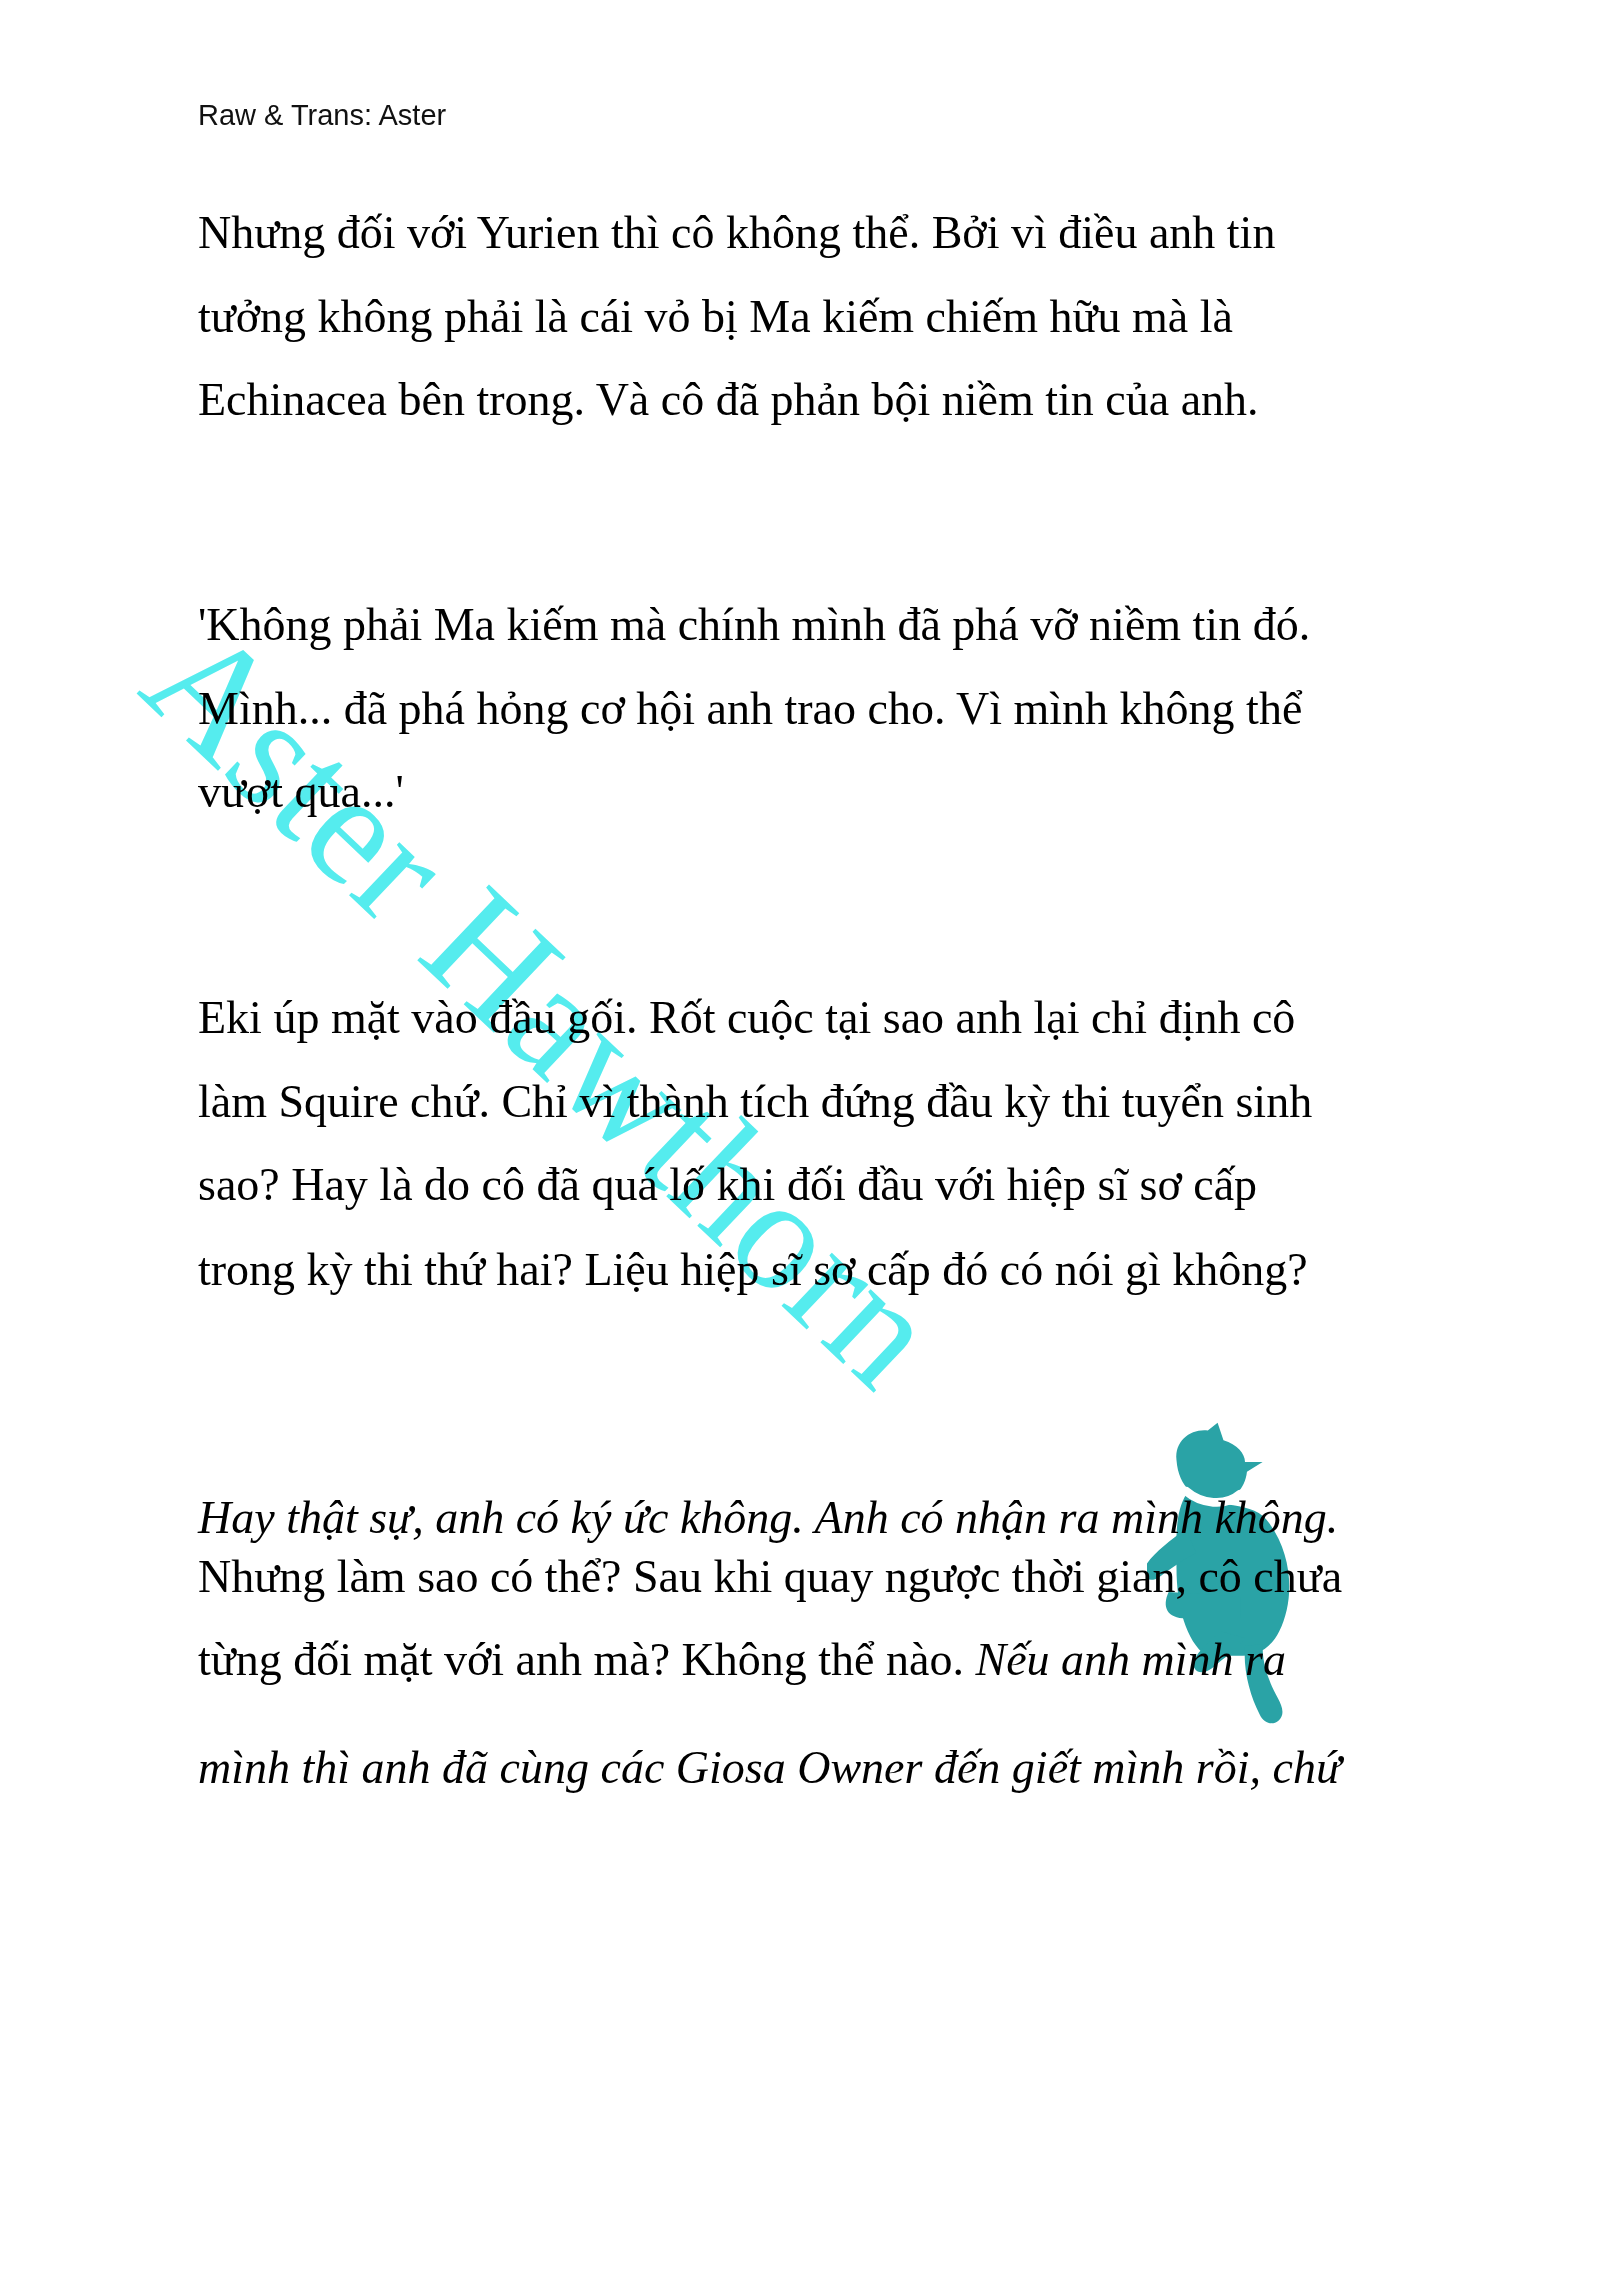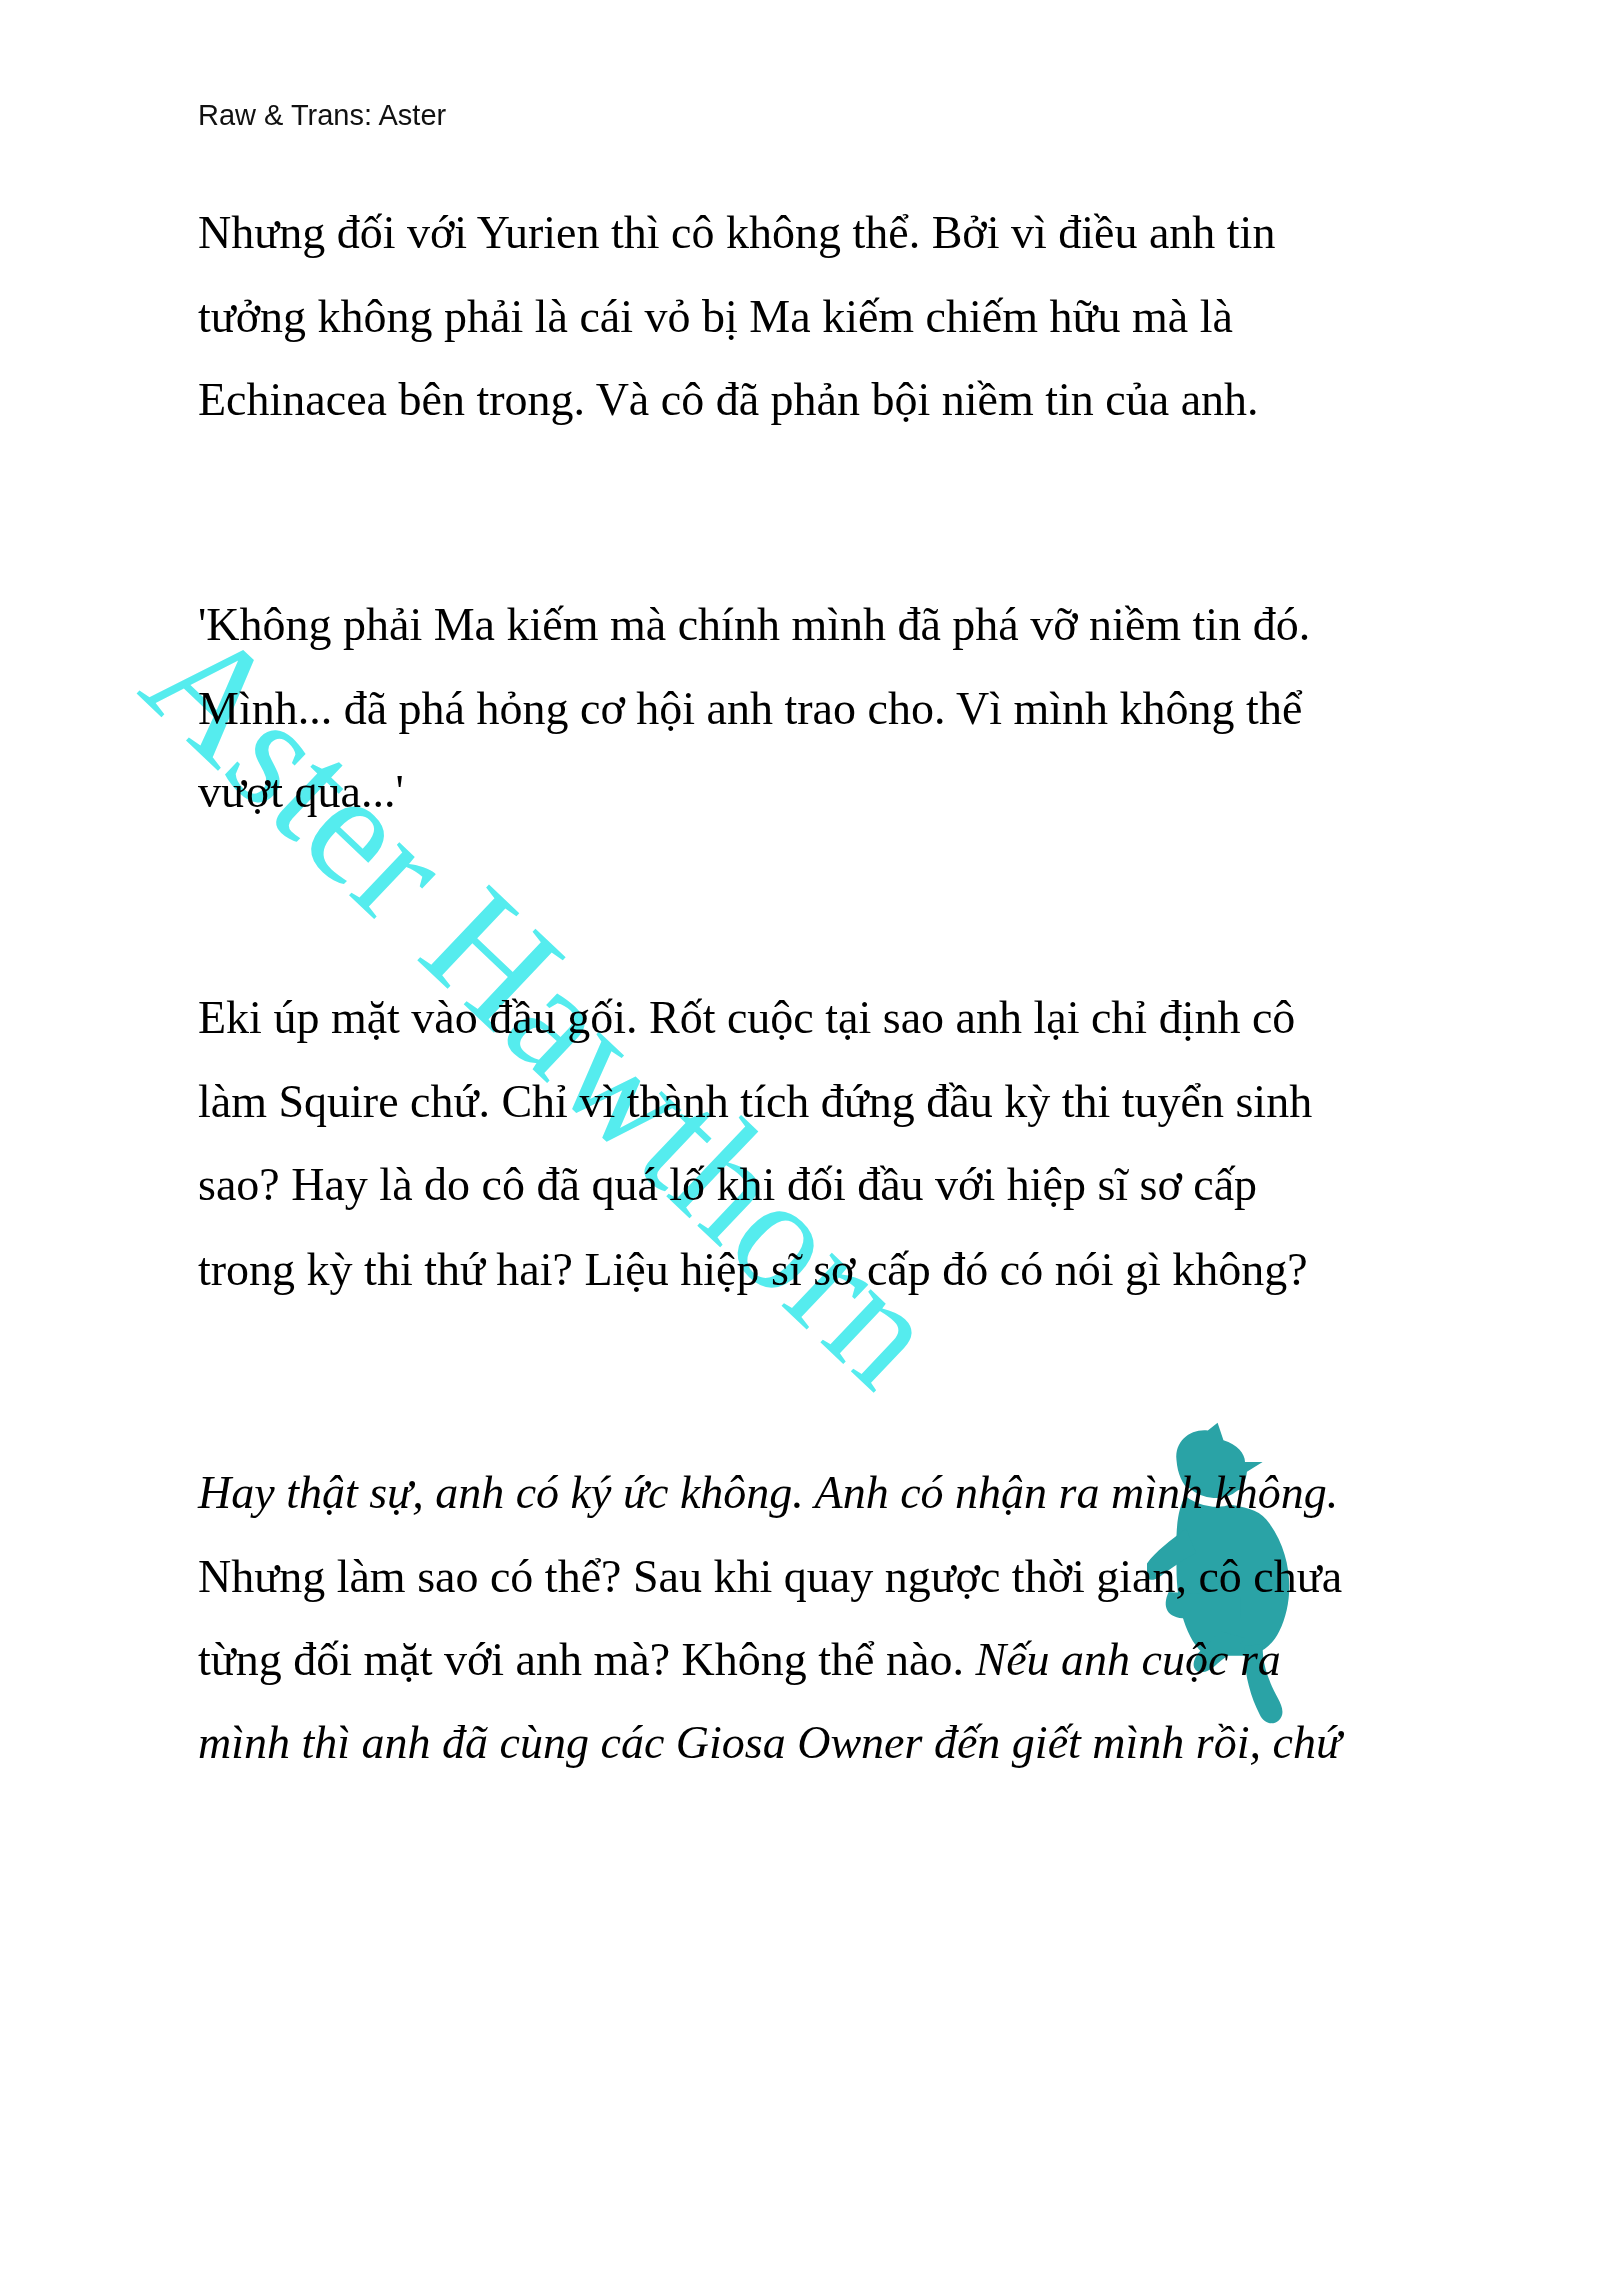--- a/index.html
+++ b/index.html
@@ -16,21 +16,21 @@
     font-family: "Liberation Serif", serif; font-size: 159px; color: #55ecee;
     white-space: nowrap; line-height: 1; z-index: 1;
   }
   .cat { position: absolute; left: 1147px; top: 1411px; width: 196px; height: 323px; z-index: 1; }
   .text-layer { position: absolute; left: 0; top: 0; width: 100%; height: 100%; z-index: 2; border-radius: 14px; }
   .line {
     position: absolute; left: 198px;
     font-family: "Liberation Serif", serif; font-size: 46px; color: #000;
     white-space: nowrap; line-height: 1;
   }
-  .it { font-style: italic; }
+  .it { font-style: italic; margin-top: 25px; }
 </style>
 </head>
 <body>
 
 <div class="page">
 
   <div class="header">Raw &amp; Trans: Aster</div>
 
   <div class="watermark">Aster Hawthorn</div>
 
@@ -63,17 +63,17 @@
     <div class="line" style="top:686px">Mình... đã phá hỏng cơ hội anh trao cho. Vì mình không thể</div>
     <div class="line" style="top:769px">vượt qua...'</div>
 
     <div class="line" style="top:1079px">làm Squire chứ. Chỉ vì thành tích đứng đầu kỳ thi tuyển sinh</div>
     <div class="line" style="top:995px">Eki úp mặt vào đầu gối. Rốt cuộc tại sao anh lại chỉ định cô</div>
     <div class="line" style="top:1162px">sao? Hay là do cô đã quá lố khi đối đầu với hiệp sĩ sơ cấp</div>
     <div class="line" style="top:1247px">trong kỳ thi thứ hai? Liệu hiệp sĩ sơ cấp đó có nói gì không?</div>
 
     <div class="line it" style="top:1470px">Hay thật sự, anh có ký ức không. Anh có nhận ra mình không.</div>
     <div class="line" style="top:1554px">Nhưng làm sao có thể? Sau khi quay ngược thời gian, cô chưa</div>
-    <div class="line" style="top:1637px"><span>từng đối mặt với anh mà? Không thể nào. </span><span class="it">Nếu anh cuộc ra</span></div>
+    <div class="line" style="top:1637px"><span>từng đối mặt với anh mà? Không thể nào. </span><span class="it">Nếu anh mình ra</span></div>
     <div class="line it" style="top:1720px">mình thì anh đã cùng các Giosa Owner đến giết mình rồi, chứ</div>
   </div>
 </div>
 
 
 </body></html>

